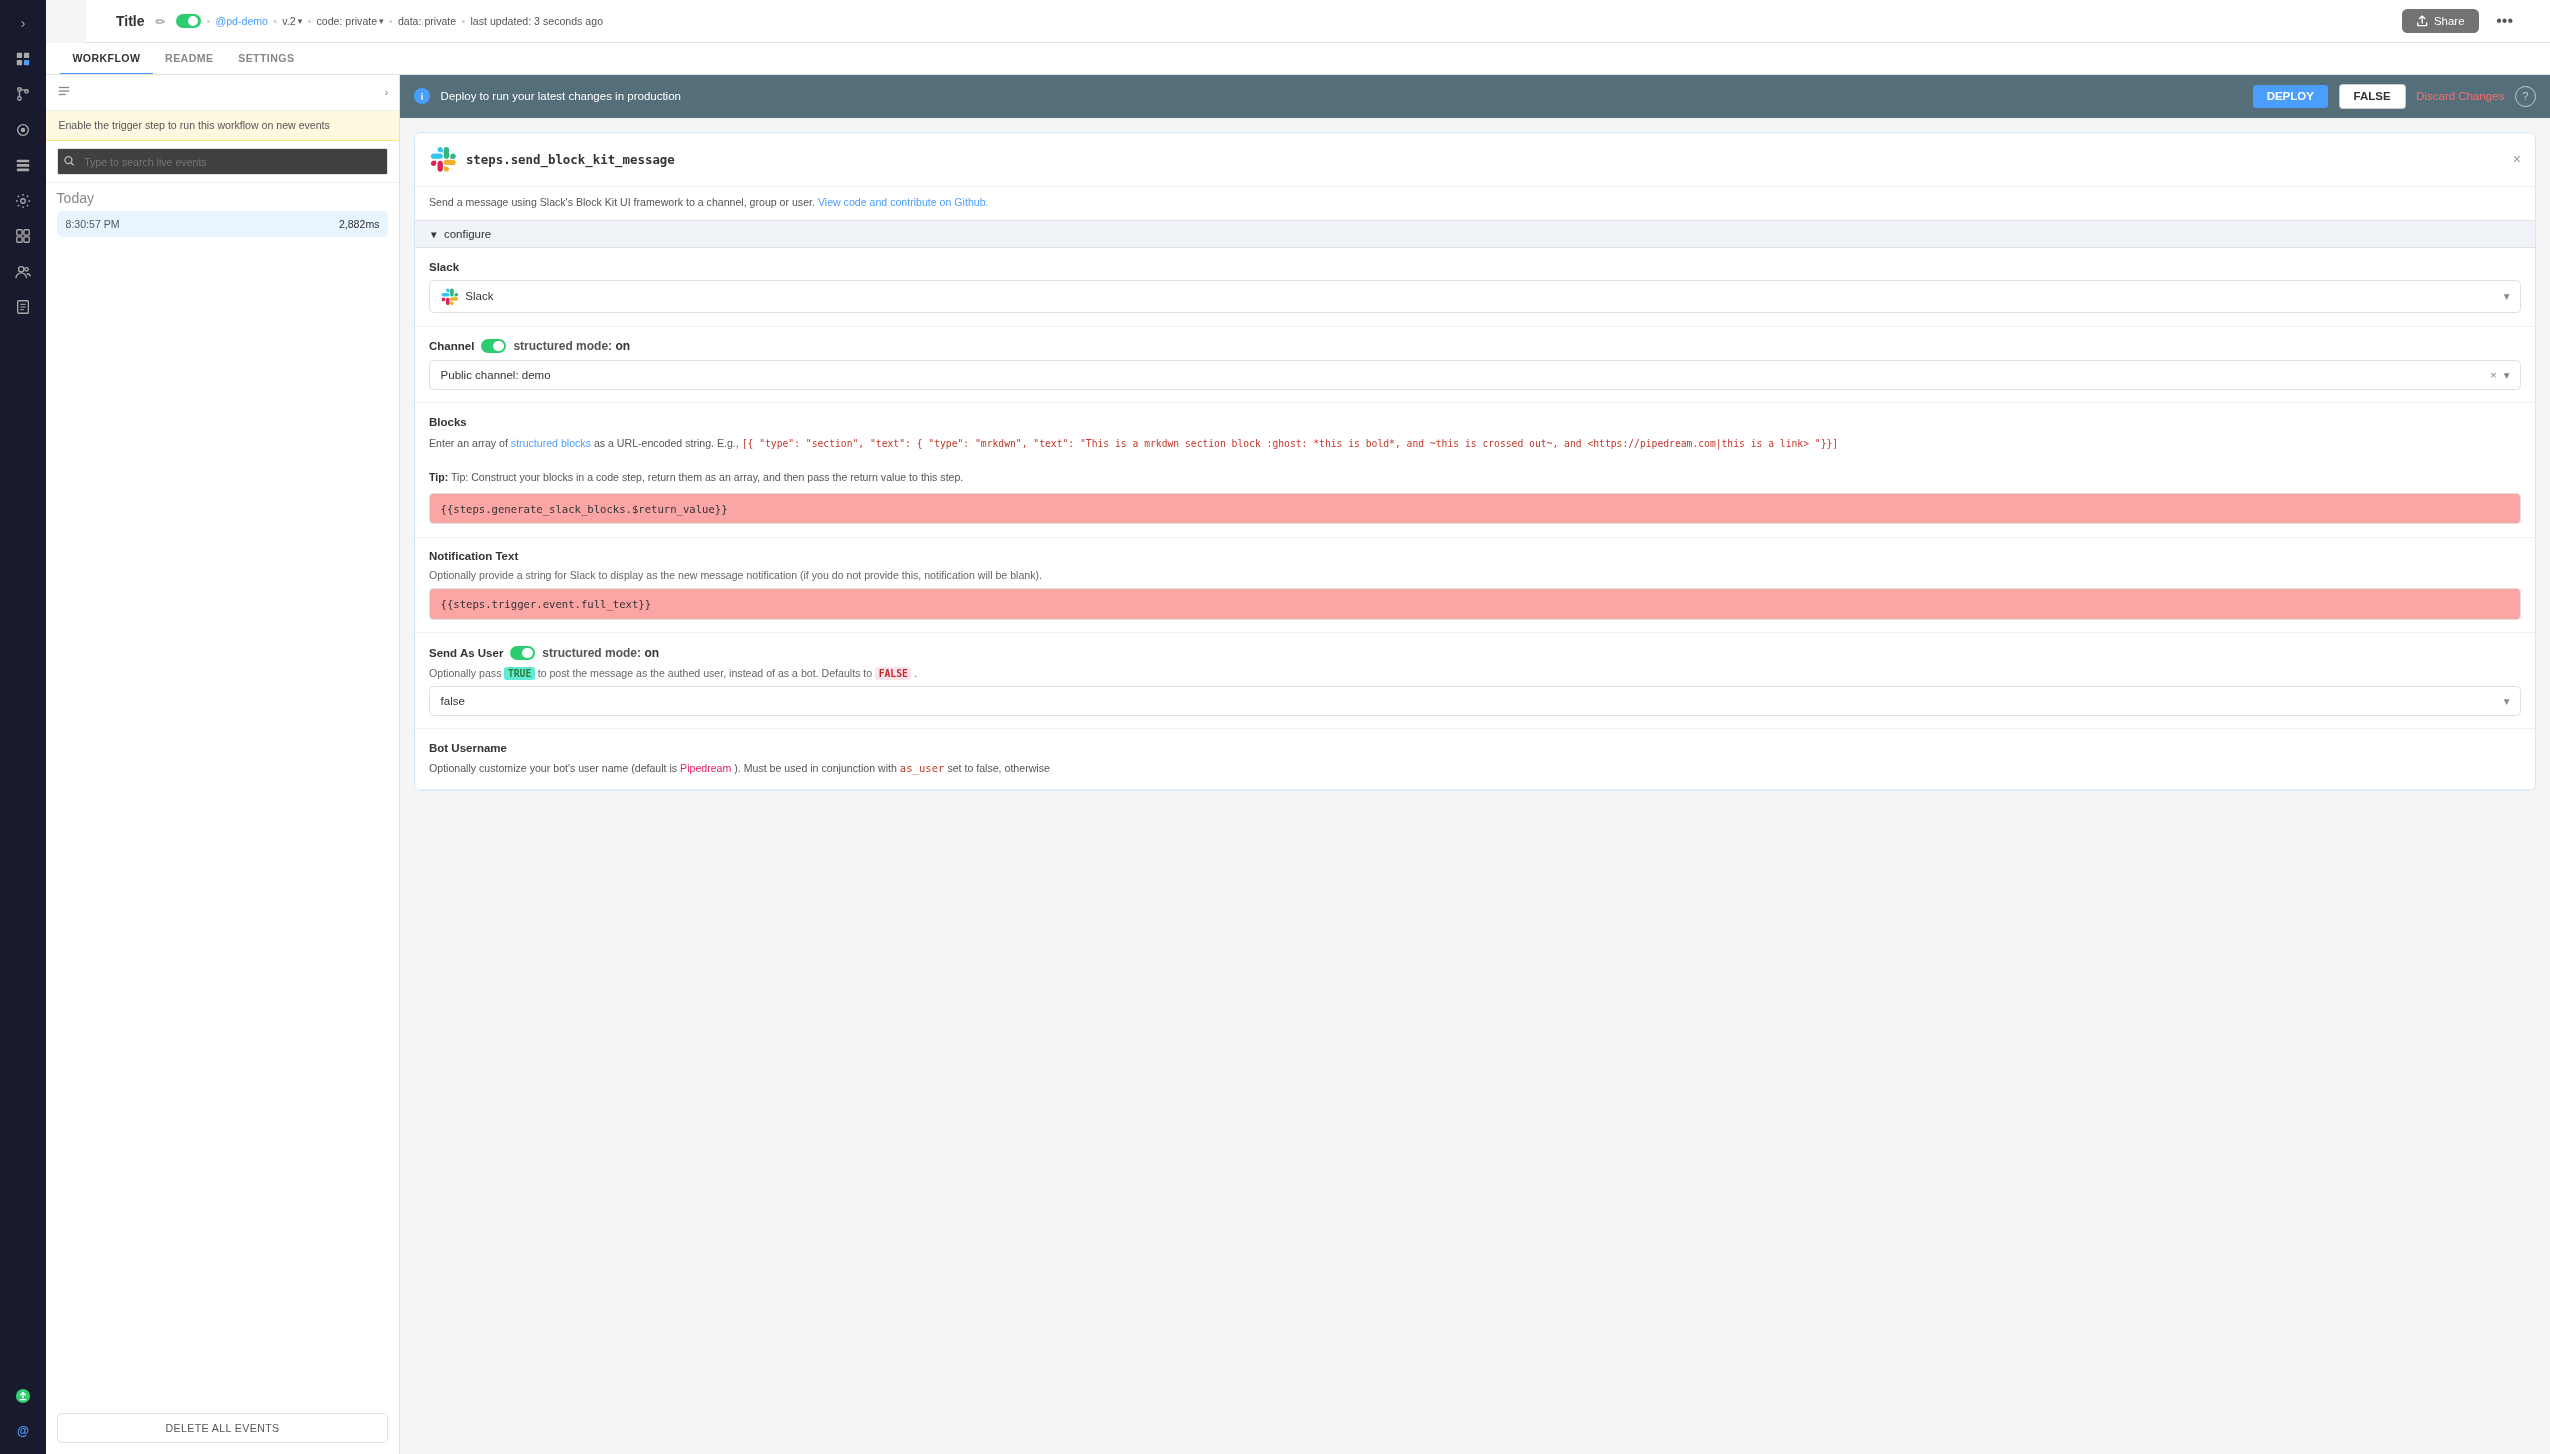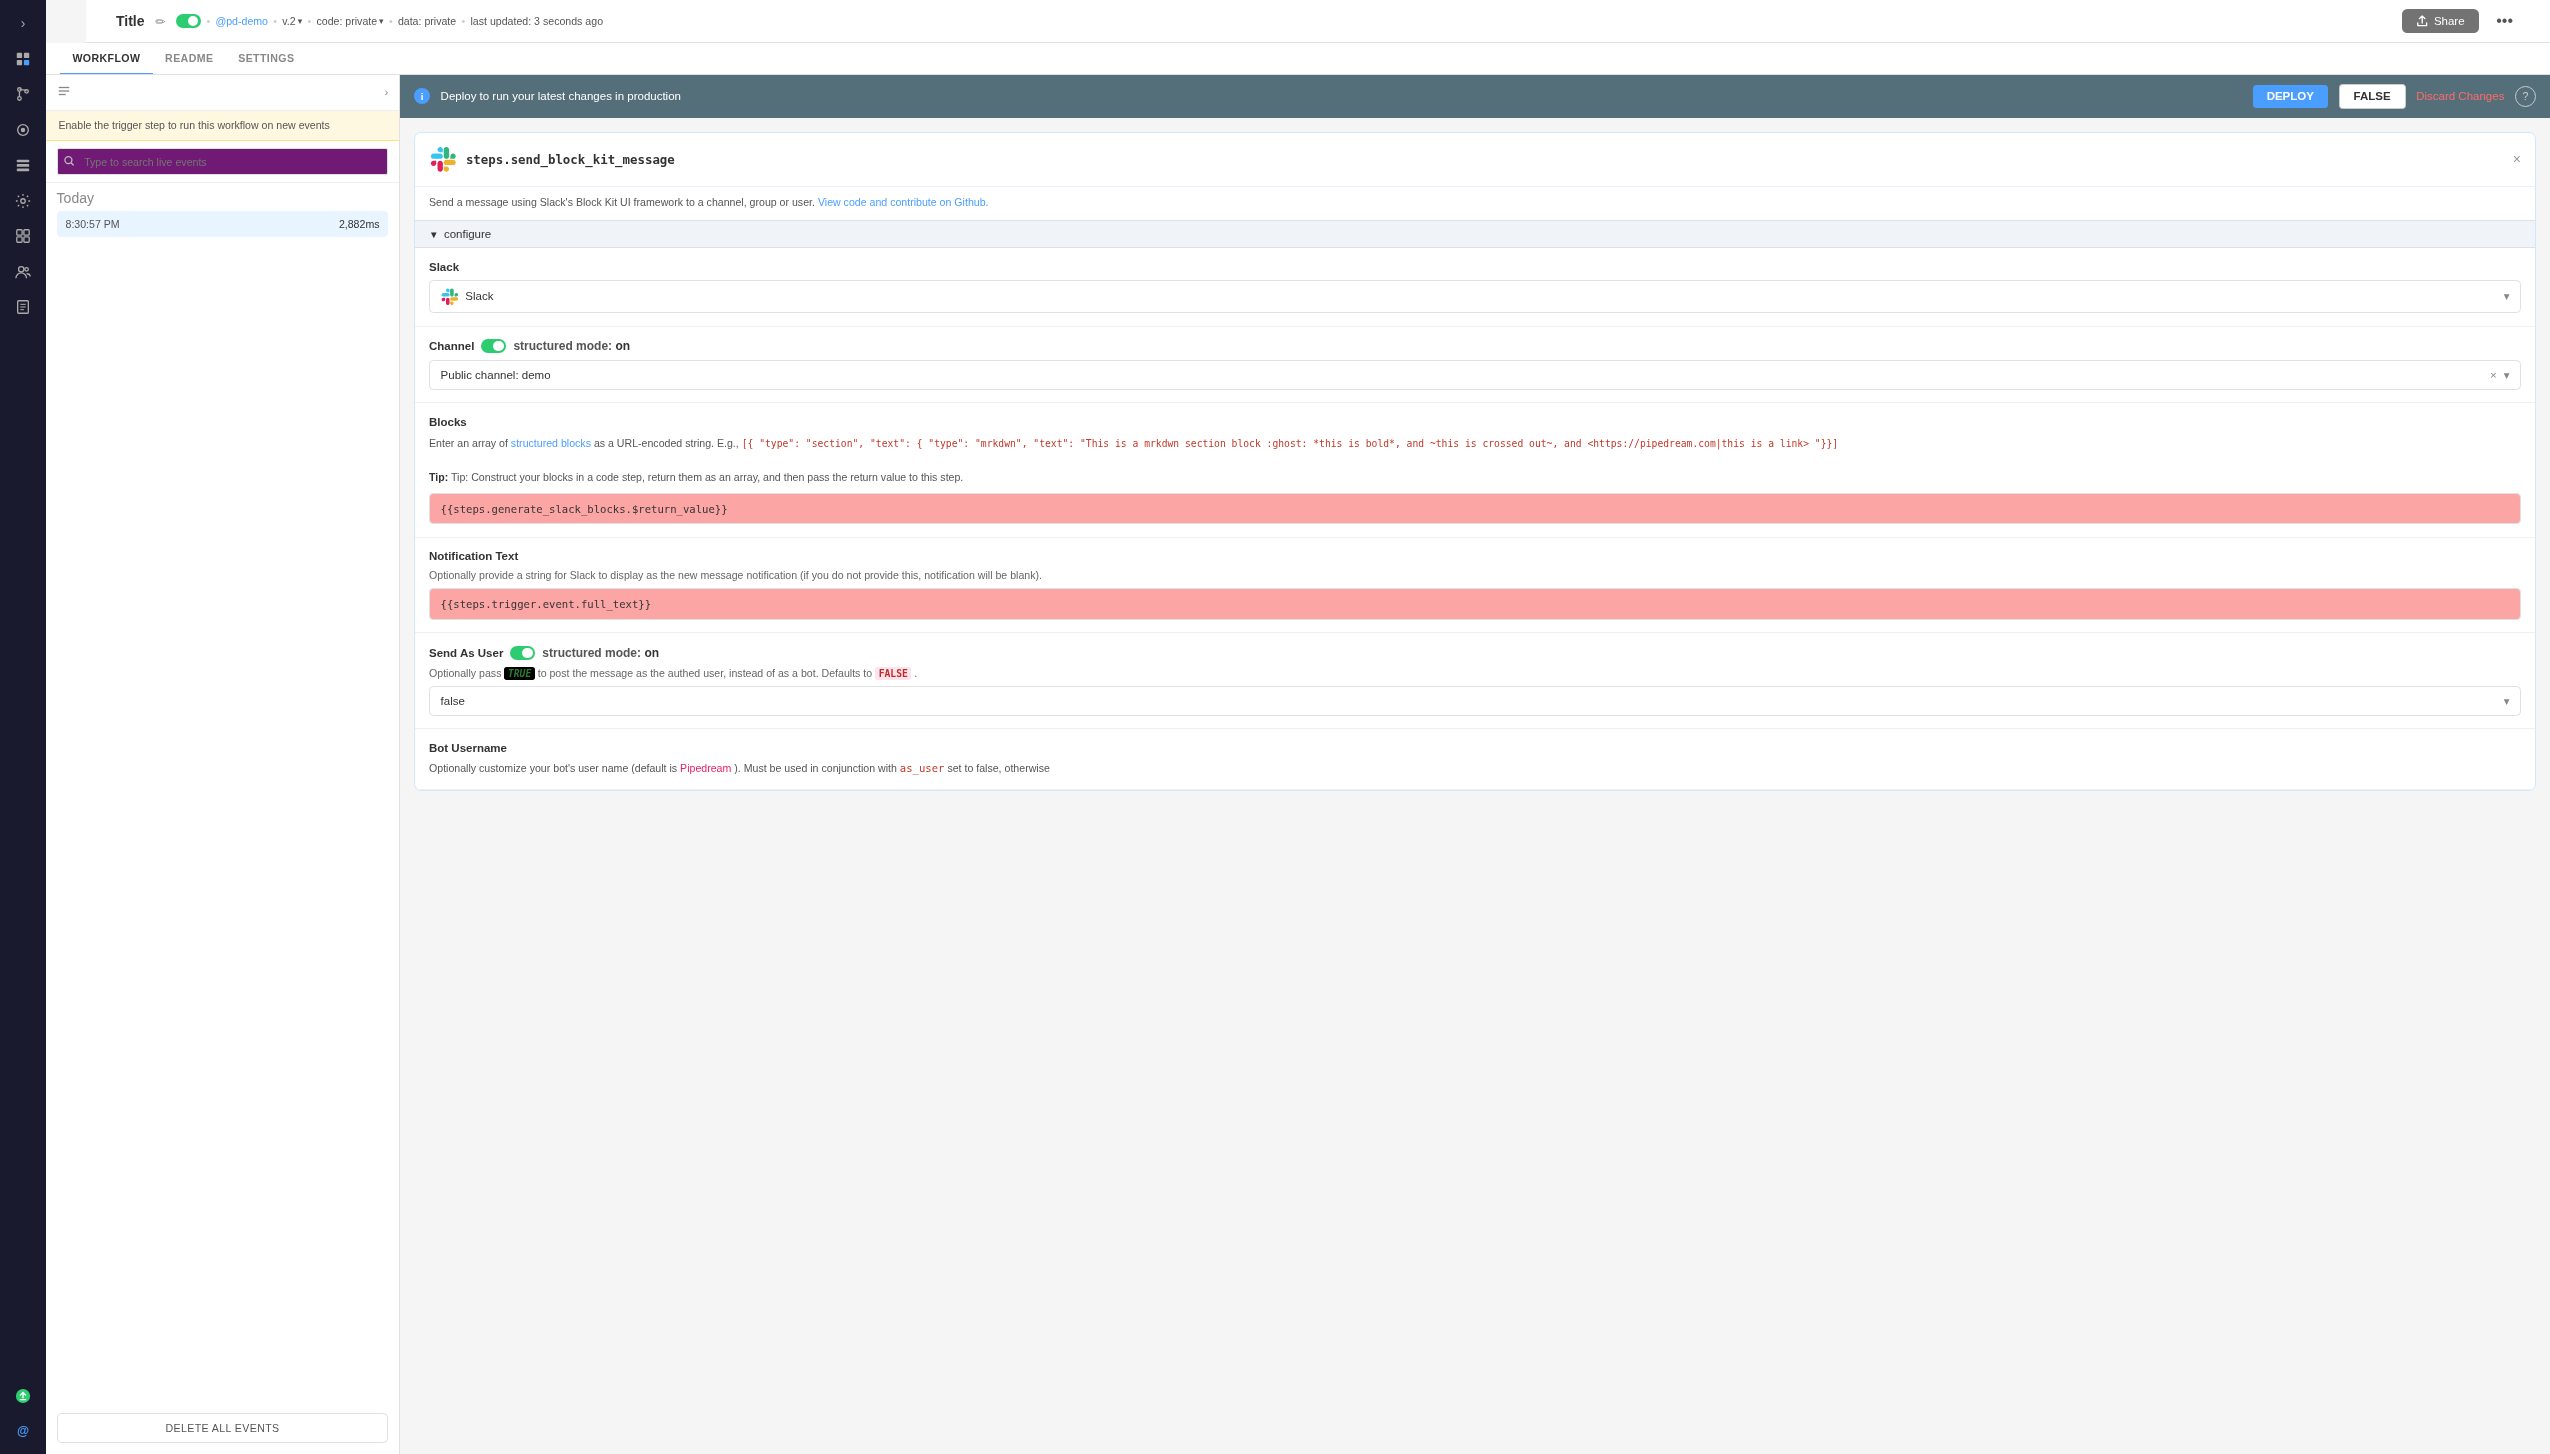--- a/index.html
+++ b/index.html
@@ -107,21 +107,21 @@
       font-size: 10.6px; color: #555;
     }
     .search-box {
       padding: 7px 10.6px;
       border-bottom: 0.9px solid #eee;
       position: relative;
     }
     .search-box input {
       width: 100%; padding: 6.2px 8.9px 6.2px 26.6px;
       border: 0.9px solid #e0e0e0; border-radius: 2px;
-      font-size: 10.6px; color: #999; outline: none; background: #701a75;
+      font-size: 10.6px; color: #999; outline: none; background: #404040;
     }
     .search-icon-inner {
       position: absolute; left: 17.7px; top: 50%; transform: translateY(-50%);
       color: #bbb; font-size: 11.5px;
     }
     .events-section { padding: 7px 10.6px 3.5px; }
     .events-date { font-size: 14px; font-weight: 400; color: #888; margin-bottom: 5px; }
     .event-row {
       display: flex; align-items: center; gap: 8.9px;
       padding: 7px 8.9px; border-radius: 4.4px; cursor: pointer;
@@ -263,21 +263,21 @@
       border: 0.9px solid #e0e0e0; border-radius: 4.4px; padding: 7px 10.6px;
       background: #fff; cursor: pointer; width: 100%;
     }
     .false-select-text { flex: 1; font-size: 11.5px; color: #333; }
     .false-select-arrow { color: #888; }
 
     .inline-code {
       font-family: monospace; font-size: 9.7px; padding: 0.9px 3.5px;
       border-radius: 2.7px; font-weight: 600;
     }
-    .inline-code.green { background: #000000; color: #2e7d32; font-style: italic; }
+    .inline-code.green { background: #5eead4; color: #2e7d32; }
     .inline-code.red { background: #fce4ec; color: #c62828; }
 
     .bot-username-desc { font-size: 10.6px; color: #555; line-height: 1.5; }
     .bot-username-desc .brand { color: #e91e63; font-weight: 500; }
     .bot-username-desc .mono { font-family: monospace; color: #c0392b; }
 
     
     .right-panel::-webkit-scrollbar { width: 5.3px; }
     .right-panel::-webkit-scrollbar-track { background: #f1f1f1; }
     .right-panel::-webkit-scrollbar-thumb { background: #ccc; border-radius: 2.7px; }

